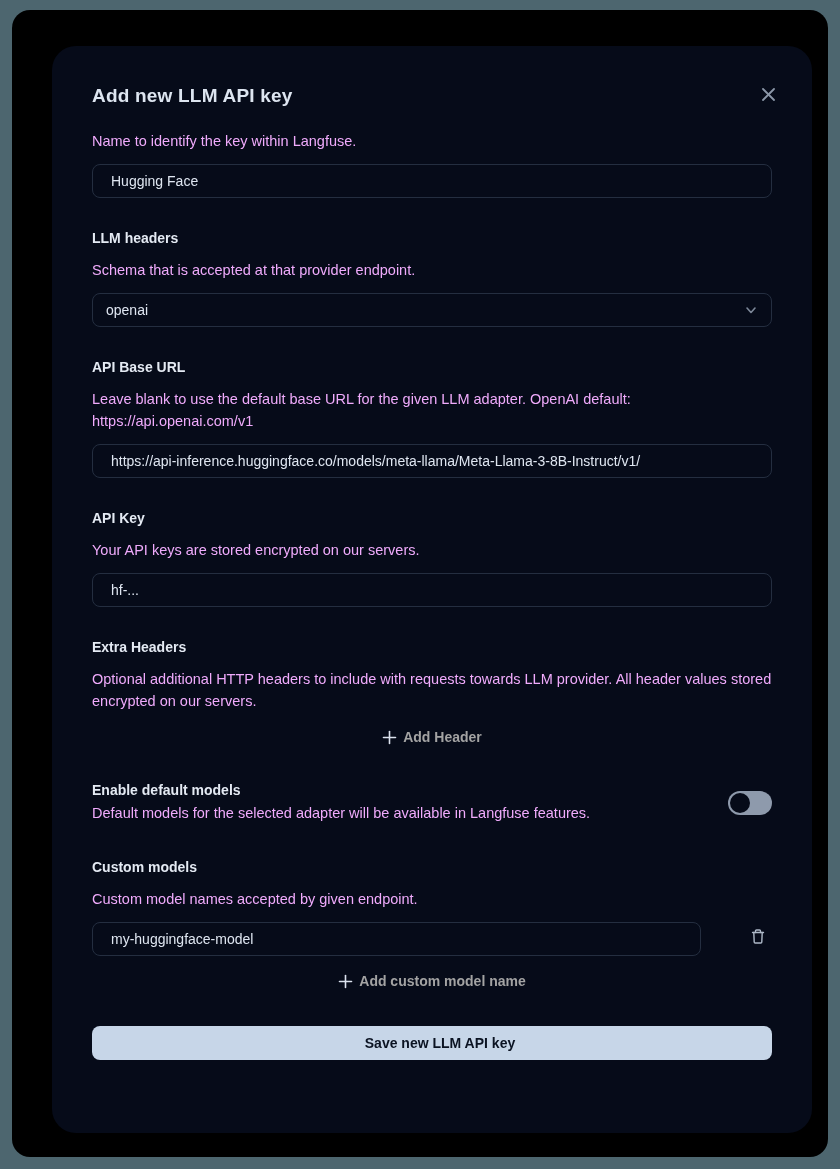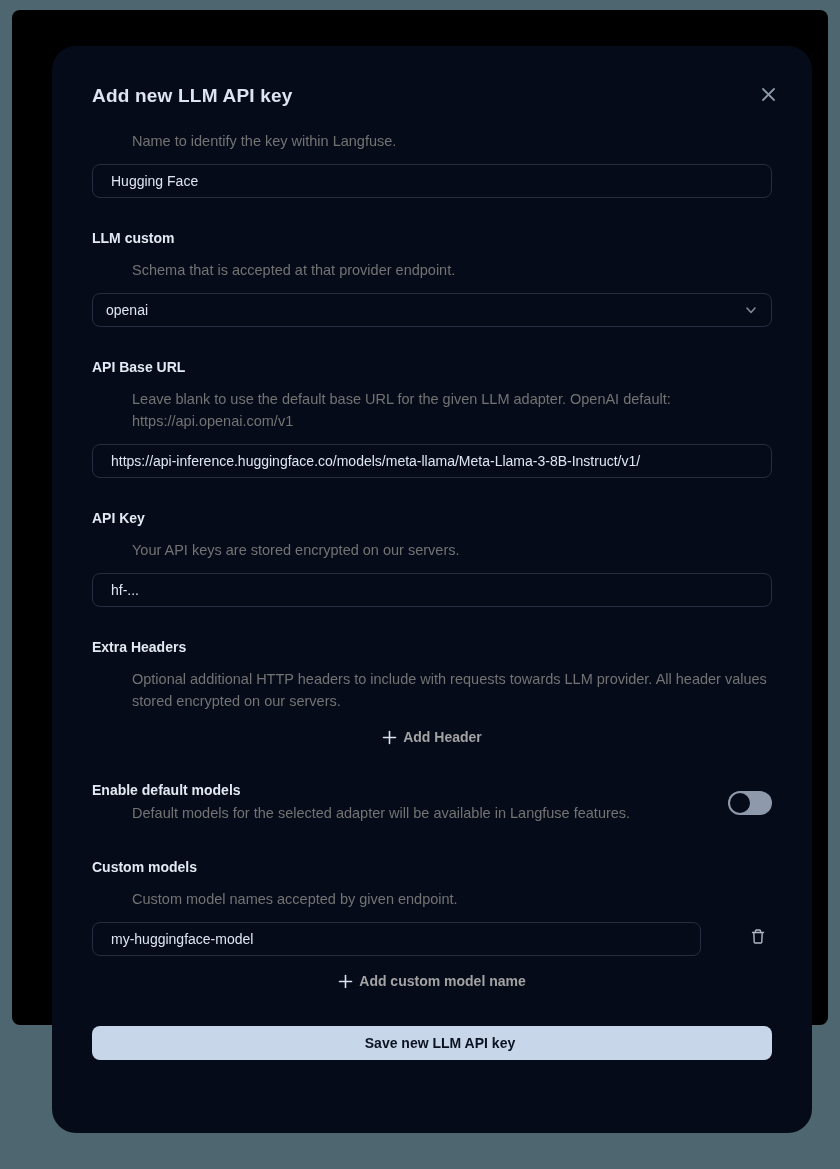--- a/index.html
+++ b/index.html
@@ -6,23 +6,23 @@
   html, body {
     width: 840px; height: 1169px;
     background: #4d666f;
     font-family: "Liberation Sans", "DejaVu Sans", sans-serif;
     overflow: hidden;
     position: relative;
   }
   .backdrop {
     position: absolute;
     left: 12px; top: 10px;
-    width: 816px; height: 1015px;
+    width: 816px; height: 1147px;
     background: #000000;
-    border-radius: 8px;
+    border-radius: 18px;
   }
   .modal {
     position: absolute;
     left: 40px; top: 36px;
     width: 760px; height: 1087px;
     background: #060b19;
     border-radius: 24px;
     padding: 36px 40px 0 40px;
   }
   .modal-title {
@@ -44,24 +44,23 @@
   .field { margin-bottom: 30px; }
   .field-label {
     font-size: 14px;
     font-weight: 700;
     color: #e4eaf3;
     line-height: 20px;
     margin-bottom: 11px;
   }
   .field-desc {
     font-size: 14.5px;
-    color: #737373;
+    color: #f0abfc;
     line-height: 22px;
     margin-bottom: 12px;
-    margin-left: 40px;
   }
   .text-input {
     width: 100%;
     height: 34px;
     background: transparent;
     border: 1px solid #242e40;
     border-radius: 8px;
     color: #dfe6f1;
     font-size: 14px;
     font-family: "Liberation Sans", "DejaVu Sans", sans-serif;
@@ -168,21 +167,21 @@
     <h1 class="modal-title">Add new LLM API key</h1>
 
     
     <div class="field">
       <div class="field-desc">Name to identify the key within Langfuse.</div>
       <input class="text-input" type="text" value="Hugging Face" style="">
     </div>
 
     
     <div class="field">
-      <div class="field-label">LLM custom</div>
+      <div class="field-label">LLM headers</div>
       <div class="field-desc">Schema that is accepted at that provider endpoint.</div>
       <div class="select-box">
         <span class="select-value">openai</span>
         <span style="display:flex">
           <svg width="14" height="14" viewBox="0 0 14 14" fill="none" stroke-width="1.6" stroke-linecap="round" stroke-linejoin="round">
             <polyline points="3,5 7,9.5 11,5"></polyline>
           </svg>
         </span>
       </div>
     </div>

